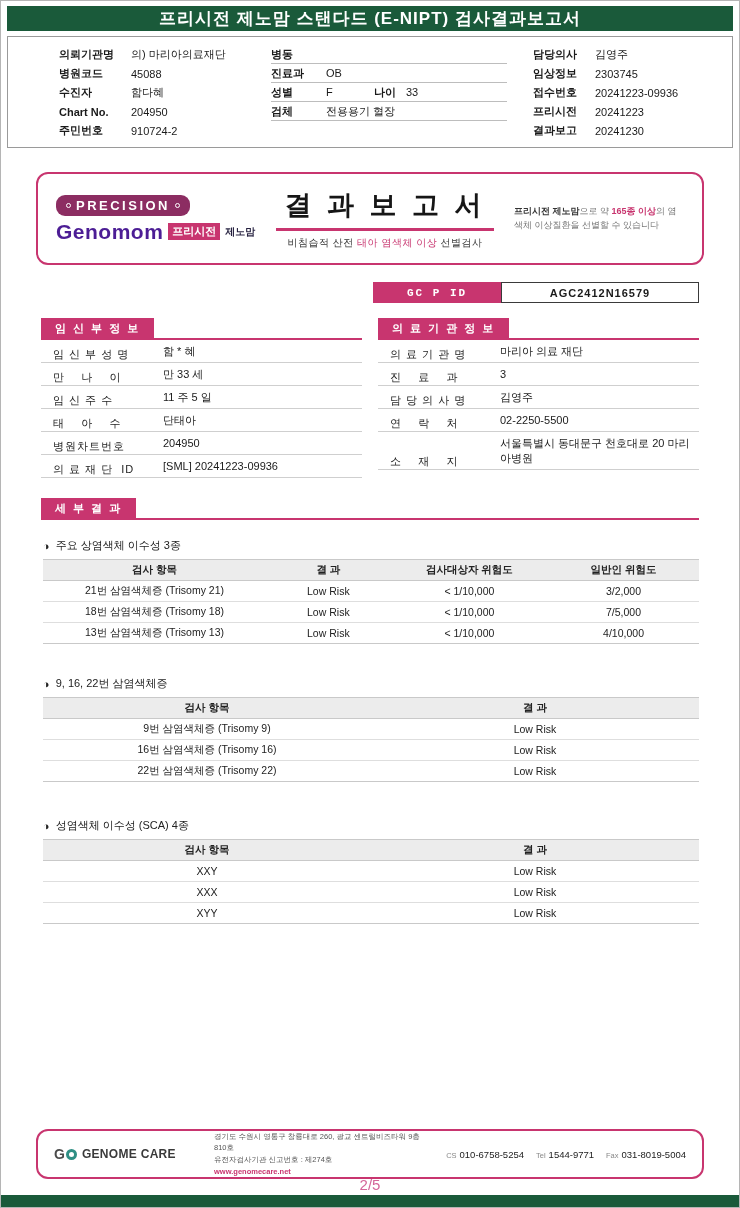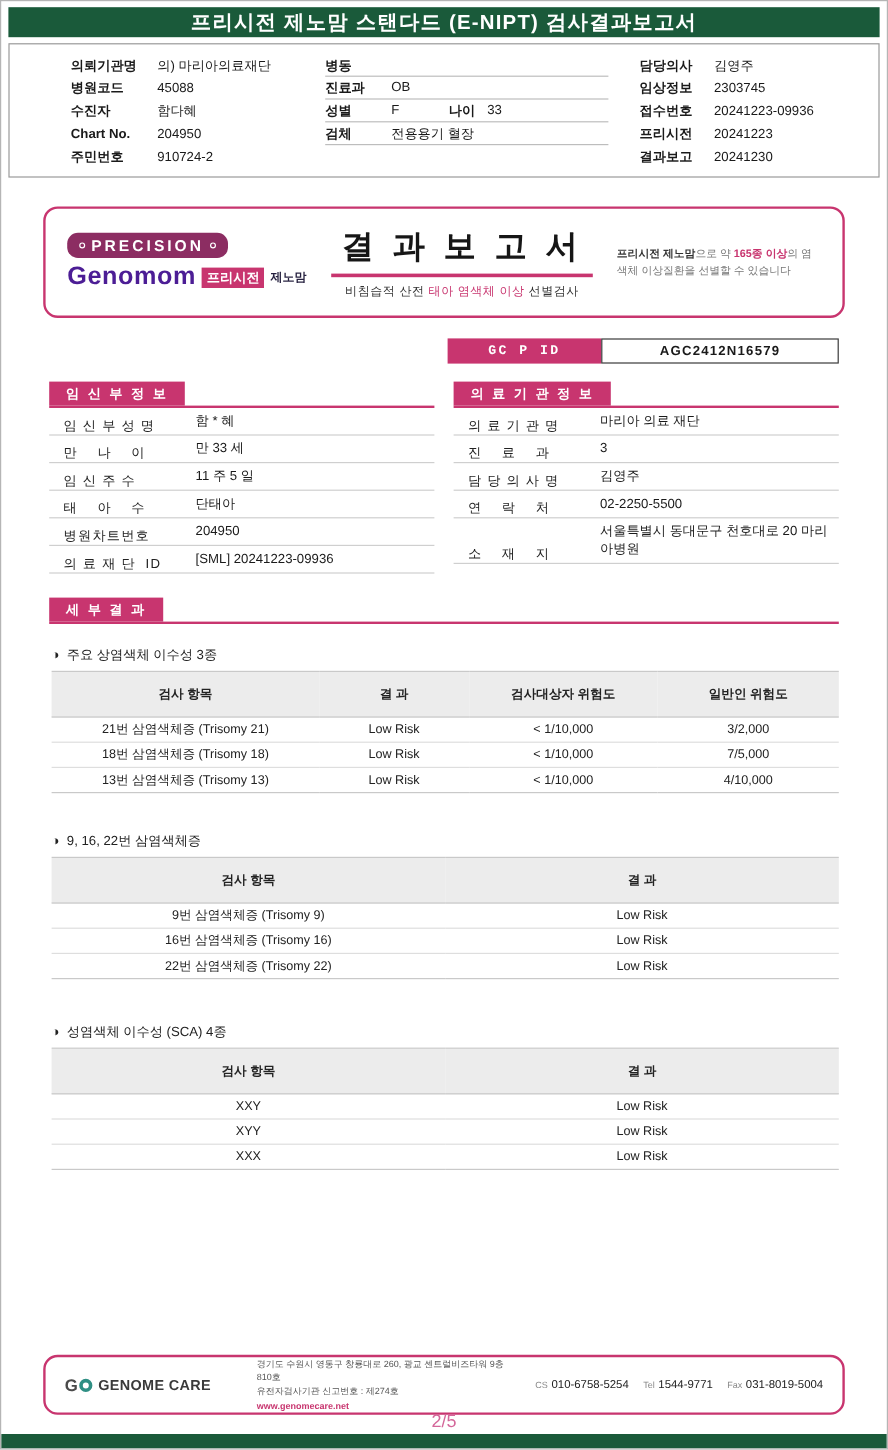--- a/index.html
+++ b/index.html
@@ -61,21 +61,21 @@
   .ptitle{display:inline-block;background:var(--pink);color:#fff;font-weight:bold;font-size:11px;
     padding:3px 14px 2px;letter-spacing:2px;white-space:pre;}
   .irow{display:flex;border-bottom:1px solid #cfcfcf;min-height:23px;align-items:flex-end;}
   .ilabel{width:112px;padding-left:12px;white-space:pre;letter-spacing:1px;color:#222;}
   .ivalue{flex:1;padding:3px 4px 3px 10px;line-height:1.35;}
   
   .detail-title-bar{margin:20px 40px 0;border-bottom:2px solid var(--pink);}
   .sec-title{margin:18px 42px 6px;font-size:11px;color:#222;display:flex;gap:6px;align-items:center;}
   .sec-title .bullet{font-size:11px;color:#222;}
   .rtable{margin:2px 42px 0;width:656px;border-collapse:collapse;font-size:10.5px;color:#222;}
-  .rtable th{background:#ececec;font-weight:bold;height:38px;text-align:center;
+  .rtable th{background:#ececec;font-weight:bold;height:21px;text-align:center;
     border-top:1px solid #c9c9c9;border-bottom:1px solid #c9c9c9;white-space:pre;}
   .rtable td{height:21px;text-align:center;border-bottom:1px solid #dedede;}
   .rtable tr:last-child td{border-bottom:1px solid #c9c9c9;}
   .mt32{margin-top:32px;} .mt36{margin-top:36px;}
   
   .footer-card{position:absolute;left:35px;right:35px;bottom:28px;height:50px;border:2px solid var(--pink);
     border-radius:12px;display:flex;align-items:center;padding:0 16px;gap:12px;background:#fff;}
   .fc-logo{display:flex;align-items:center;gap:5px;width:148px;}
   .fc-logo-icon{display:inline-flex;align-items:center;gap:1px;}
   .fc-logo-icon .gi{font-weight:900;font-size:14px;color:#4a4a4a;}
@@ -324,25 +324,25 @@
       <th style="width:50%">검사 항목</th>
       <th>결 과</th>
     </tr>
   </thead>
   <tbody>
     <tr>
       <td>XXY</td>
       <td>Low Risk</td>
     </tr>
     <tr>
+      <td>XXX</td>
+      <td>Low Risk</td>
+    </tr>
+    <tr>
       <td>XYY</td>
-      <td>Low Risk</td>
-    </tr>
-    <tr>
-      <td>XXX</td>
       <td>Low Risk</td>
     </tr>
   </tbody>
 </table>
 
 <div class="footer-card">
   <div class="fc-logo">
     <span class="fc-logo-icon">
         <span class="gi">G</span>
         <span class="oi"></span>

